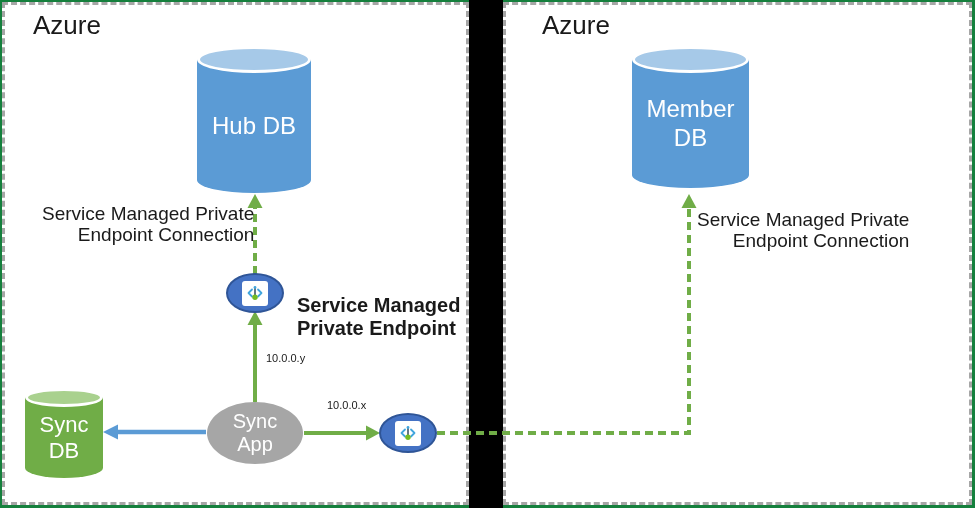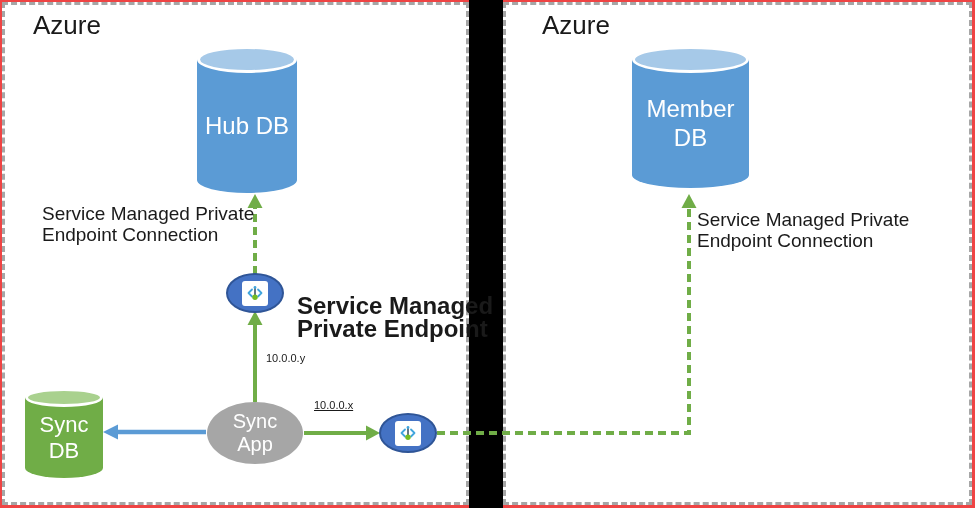--- a/index.html
+++ b/index.html
@@ -1,20 +1,20 @@
 <!DOCTYPE html>
 <html style="--db_blue: #5B9BD5; --db_blue_light: #A6C9E8; --db_green: #70AD47; --db_green_light: #A9D18E; --gray_node: #A6A6A6; --endpoint_blue: #4472C4; --endpoint_border: #2F5597; --arrow_green: #70AD47; --arrow_blue: #5B9BD5; --divider_black: #000000; --border_gray: #A6A6A6; --icon_chevron_blue: #41A5DD; --icon_stem: #3F5565; --icon_dot_green: #76BC21;"><head>
 <meta charset="utf-8">
 <style>
   html, body { margin: 0; padding: 0; background: #ffffff; }
   .canvas {
     position: relative;
     width: 975px;
     height: 508px;
-    background: #ef4444;
+    background: #15803d;
     overflow: hidden;
     font-family: "Liberation Sans", sans-serif;
     color: #1a1a1a;
   }
   .region {
     position: absolute;
     top: 2px;
     height: 503px;
     border: 3px dashed var(--border_gray);
     box-sizing: border-box;
@@ -74,21 +74,21 @@
     line-height: 1.2;
     z-index: 3;
   }
   .cyl-blue .lid  { background: var(--db_blue_light); height: 27px; }
   .cyl-blue .body { background: var(--db_blue); top: 13px; border-radius: 0 0 50% 50% / 0 0 13px 13px; }
   .cyl-blue .cyl-label { top: 14px; font-size: 24px; }
   .cyl-green .lid  { background: var(--db_green_light); height: 19px; }
   .cyl-green .body { background: var(--db_green); top: 9px; border-radius: 0 0 50% 50% / 0 0 10px 10px; }
   .cyl-green .cyl-label { top: 10px; font-size: 22px; }
 
-  .hub-db    { left: 197px; top: 46px;  width: 100px; height: 147px; }
+  .hub-db    { left: 197px; top: 46px;  width: 114px; height: 147px; }
   .member-db { left: 632px; top: 46px;  width: 117px; height: 142px; }
   .sync-db   { left: 25px;  top: 388px; width: 78px;  height: 90px; }
 
   .sync-app {
     position: absolute;
     left: 207px; top: 402px;
     width: 96px; height: 62px;
     background: var(--gray_node);
     border-radius: 50%;
     display: flex;
@@ -121,40 +121,41 @@
     display: flex;
     align-items: center;
     justify-content: center;
   }
   .conn-label {
     position: absolute;
     font-size: 19px;
     line-height: 21px;
     z-index: 4;
     white-space: nowrap;
+    text-align: right;
   }
   .conn-label-hub    { left: 42px;  top: 203px; }
   .conn-label-member { left: 697px; top: 209px; }
   .endpoints-title {
     position: absolute;
     left: 297px; top: 294px;
-    font-size: 24px;
+    font-size: 20px;
     font-weight: bold;
     line-height: 23px;
     z-index: 4;
     white-space: nowrap;
   }
   .ip-label {
     position: absolute;
     font-size: 11px;
     z-index: 4;
     white-space: nowrap;
   }
   .ip-hub    { left: 266px; top: 352px; }
-  .ip-member { left: 314px; top: 399px; text-decoration: underline; }
+  .ip-member { left: 327px; top: 399px; }
 </style>
 </head>
 <body>
 
 <div class="canvas">
 
   <div class="region region-left"></div>
   <div class="region region-right"></div>
   <div class="divider"></div>
 

